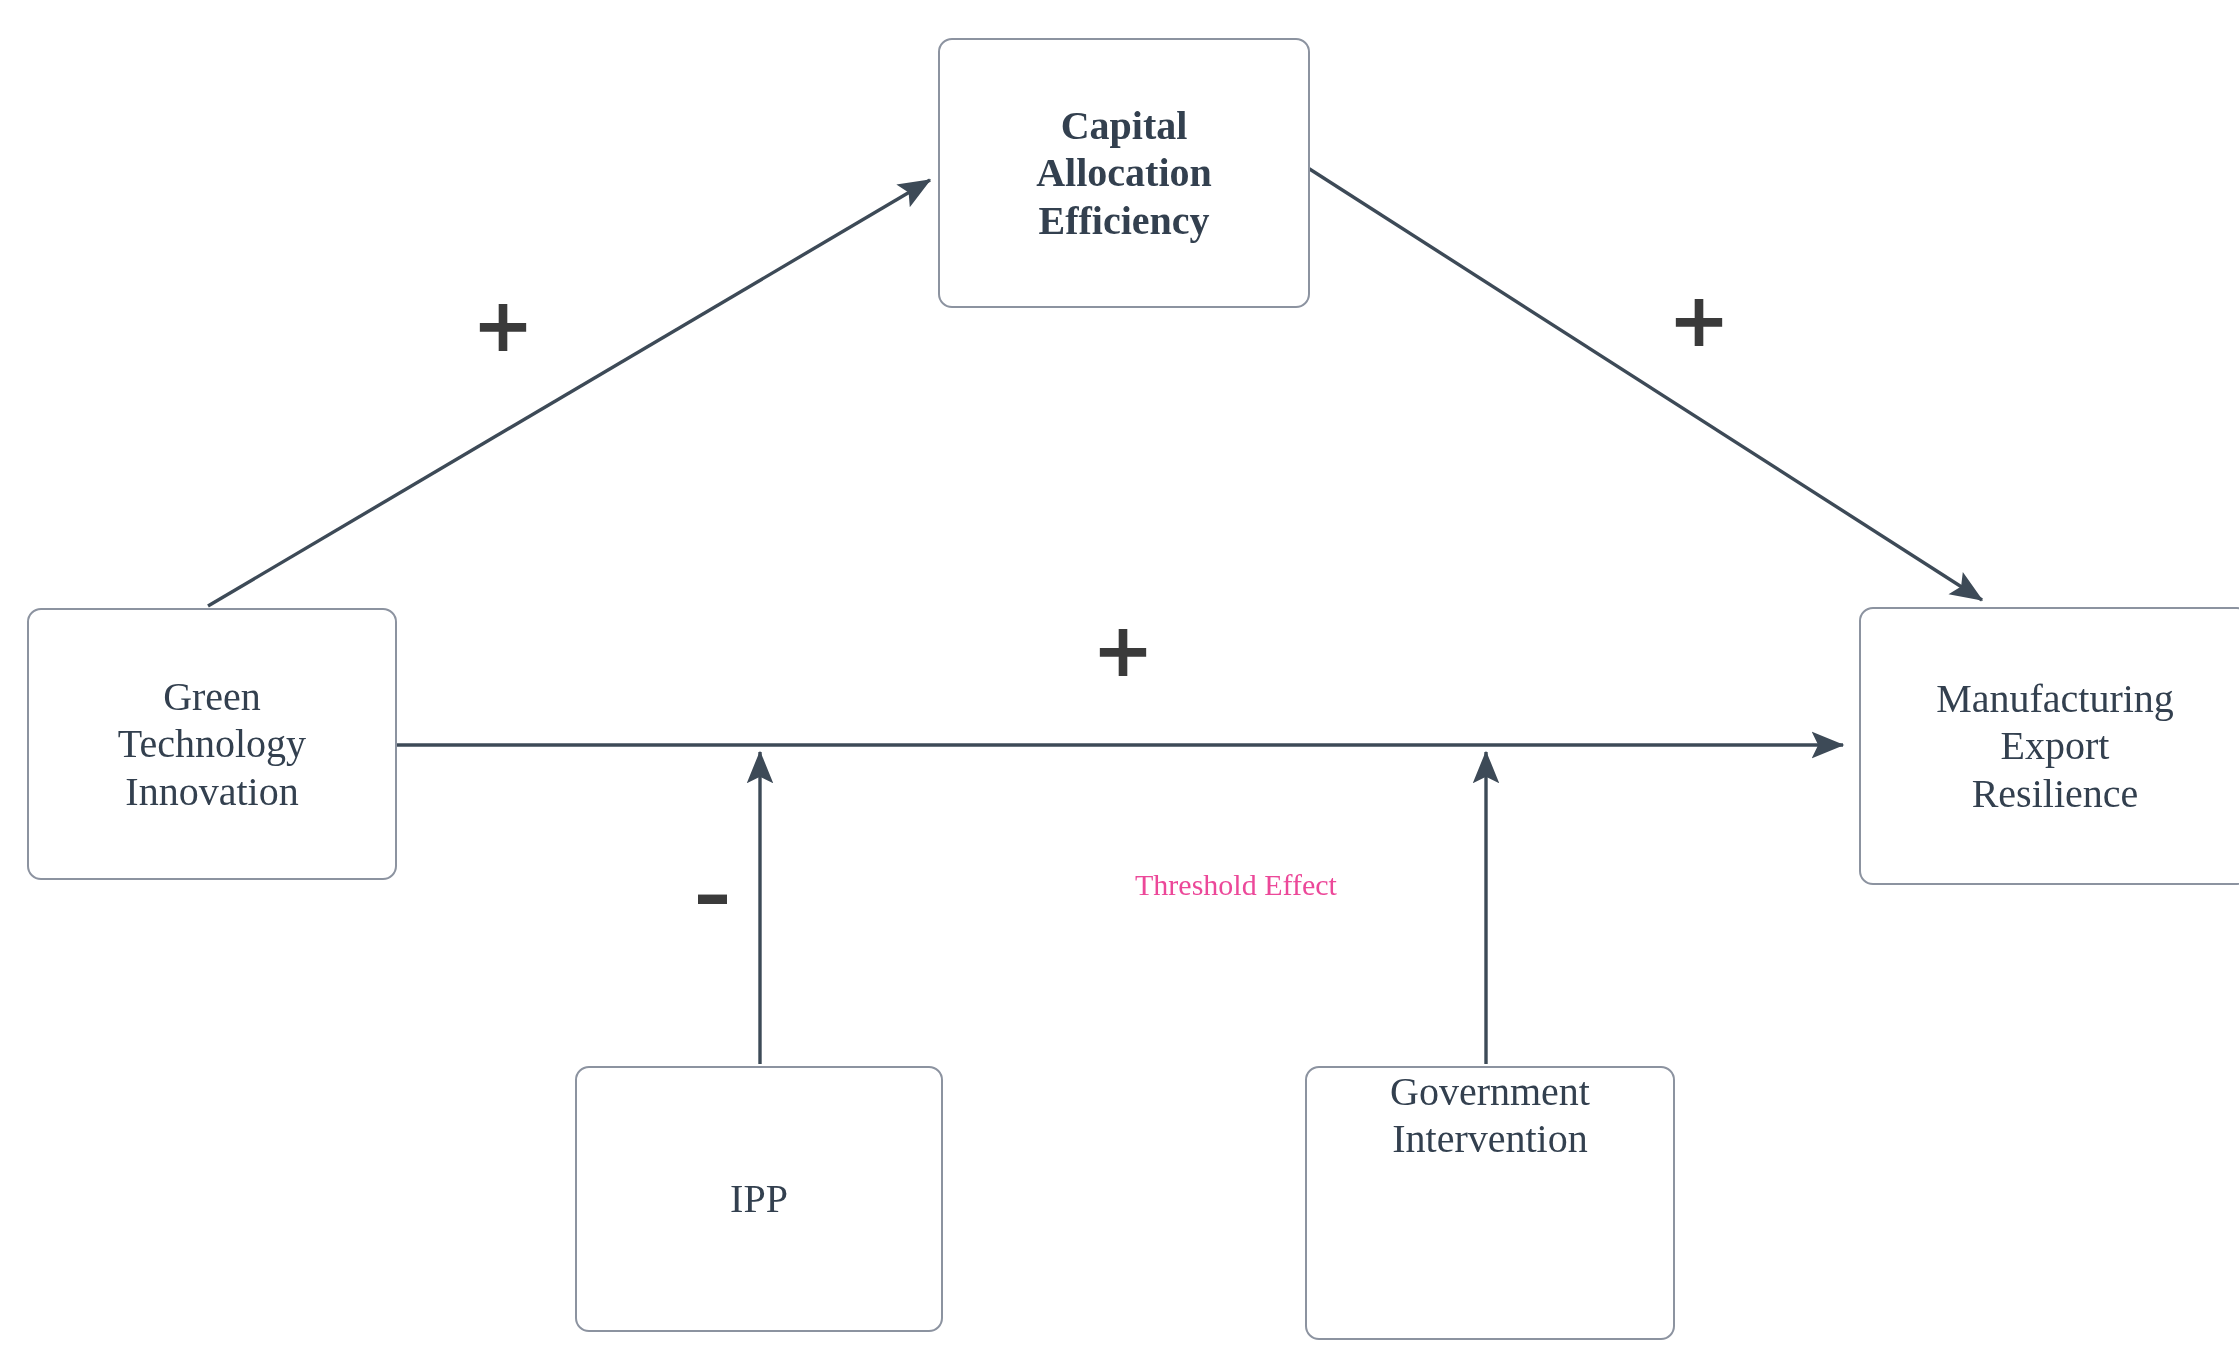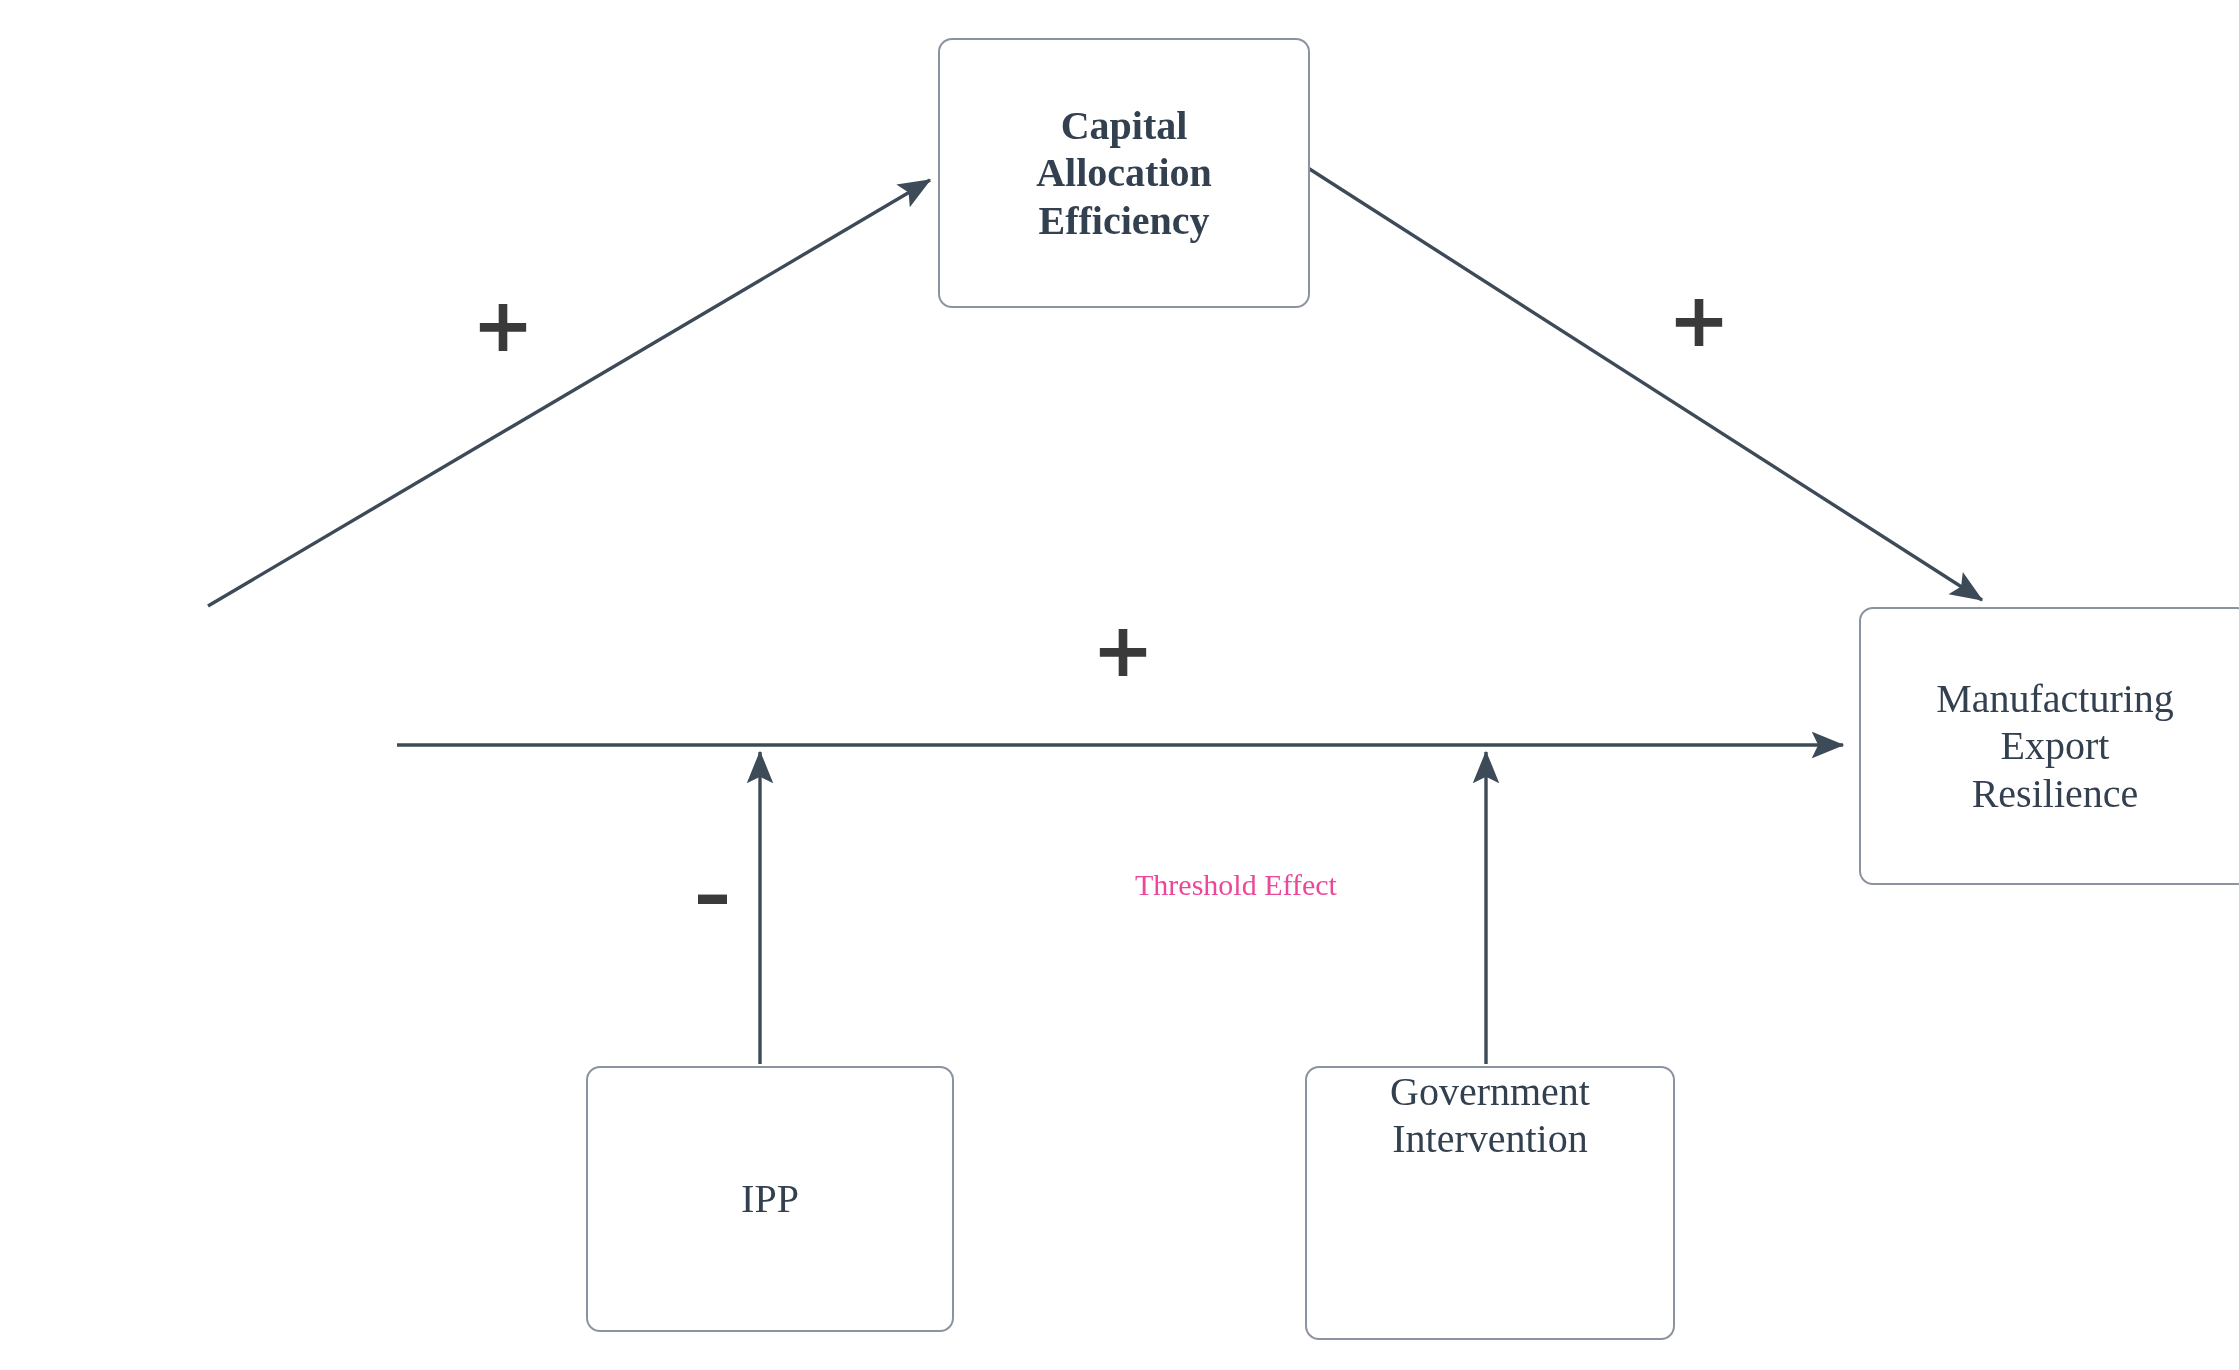--- a/index.html
+++ b/index.html
@@ -39,21 +39,21 @@
     z-index: 2;
   }
   .node-label {
     display: block;
     white-space: pre-line;
   }
   
   #node-cae   { left: 938px;  top: 38px;   width: 372px;  height: 270px; font-weight: bold; }
   #node-gti   { left: 27px;   top: 608px;  width: 370px;  height: 272px; }
   #node-mer   { left: 1847px; top: 607px;  width: 392px;  height: 278px; margin-left: 12px; }
-  #node-ipp   { left: 575px;  top: 1066px; width: 368px;  height: 266px; margin-left: 11px; }
+  #node-ipp   { left: 575px;  top: 1066px; width: 368px;  height: 266px; }
   #node-gov   { left: 1305px; top: 1066px; width: 370px;  height: 274px;
                 align-items: flex-start; }
 
   .sign {
     position: absolute;
     font-family: "DejaVu Sans", "Liberation Sans", sans-serif;
     color: #3a3a3a;
     font-weight: 700;
     line-height: 1;
     z-index: 3;
@@ -100,20 +100,25 @@
 
     <line x1="1486" y1="1064" x2="1486" y2="752" stroke="#3d4a57" stroke-width="3.4" marker-end="url(#arrowhead-up)"></line>
   </svg>
 
   <div class="node" id="node-cae">
     <span class="node-label">Capital
 Allocation
 Efficiency</span>
   </div>
 
+  <div class="node" id="node-gti">
+    <span class="node-label">Green
+Technology
+Innovation</span>
+  </div>
 
   <div class="node" id="node-mer">
     <span class="node-label">Manufacturing
 Export
 Resilience</span>
   </div>
 
   <div class="node" id="node-ipp">
     <span class="node-label">IPP</span>
   </div>

